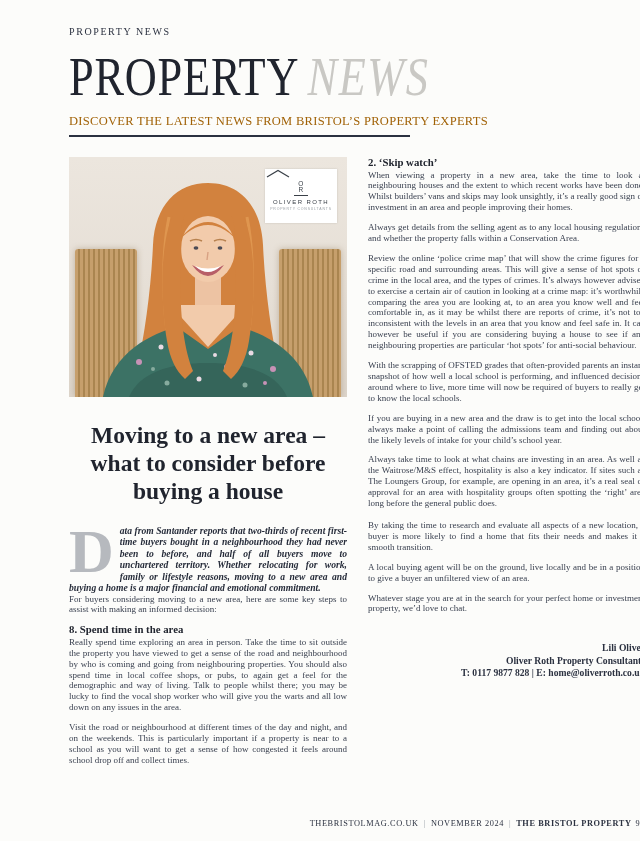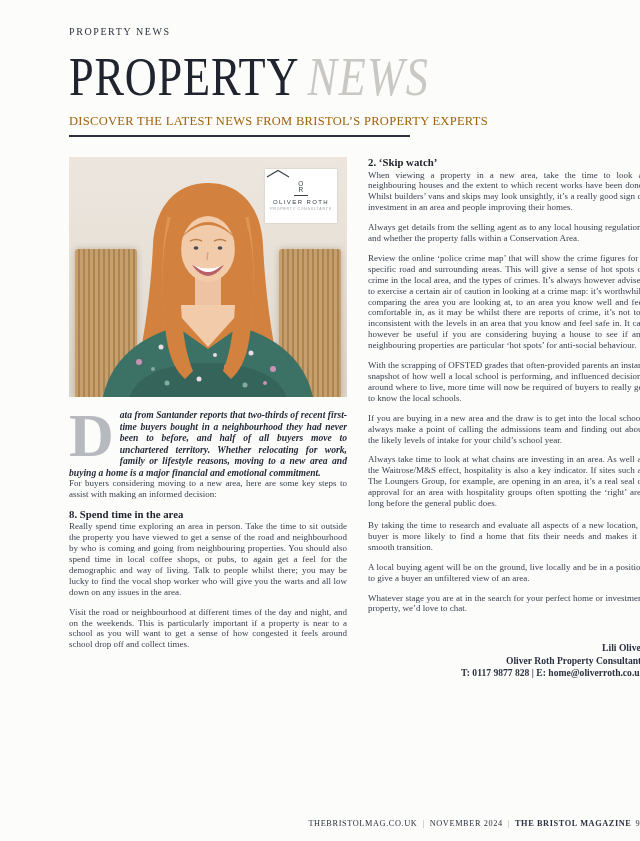--- a/index.html
+++ b/index.html
@@ -132,20 +132,21 @@
               <path d="M2 8 L13 1.5 L24 8" stroke="#3a4048" stroke-width="1.2" fill="none"></path>
             </svg>
             <span class="mark">O</span>
             <span class="mark">R</span>
             <span class="bar"></span>
             <span class="name">OLIVER ROTH</span>
             <span class="tag">PROPERTY CONSULTANTS</span>
           </div>
         </div>
 
+        <h2 class="headline">Moving to a new area – what to consider before buying a house</h2>
 
         <div class="intro">
           <span class="dropcap">D</span><span>ata from Santander reports that two-thirds of recent first-time buyers bought in a neighbourhood they had never been to before, and half of all buyers move to unchartered territory. Whether relocating for work, family or lifestyle reasons, moving to a new area and buying a home is a major financial and emotional commitment.</span>
         </div>
 
         <p class="body lead">For buyers considering moving to a new area, here are some key steps to assist with making an informed decision:</p>
 
         <h3 class="sec">8. Spend time in the area</h3>
         <p class="body">Really spend time exploring an area in person. Take the time to sit outside the property you have viewed to get a sense of the road and neighbourhood by who is coming and going from neighbouring properties. You should also spend time in local coffee shops, or pubs, to again get a feel for the demographic and way of living. Talk to people whilst there; you may be lucky to find the vocal shop worker who will give you the warts and all low down on any issues in the area.</p>
         <p class="body">Visit the road or neighbourhood at different times of the day and night, and on the weekends. This is particularly important if a property is near to a school as you will want to get a sense of how congested it feels around school drop off and collect times.</p>
@@ -172,15 +173,15 @@
         <div class="signature">
           <div>Lili Oliver</div>
           <div>Oliver Roth Property Consultants</div>
           <div>T: 0117 9877 828  |  E: home@oliverroth.co.uk</div>
         </div>
       </div>
     </div>
   </div>
 
   <div class="footer">
-    <span>THEBRISTOLMAG.CO.UK</span><span class="sep">|</span><span>NOVEMBER 2024</span><span class="sep">|</span><span class="mag">THE BRISTOL MAGAZINE</span><span class="pageno">93</span>
+    <span>THEBRISTOLMAG.CO.UK</span><span class="sep">|</span><span>NOVEMBER 2024</span><span class="sep">|</span><span class="mag">THE BRISTOL PROPERTY</span><span class="pageno">93</span>
   </div>
 </div>
 
 </body></html>

